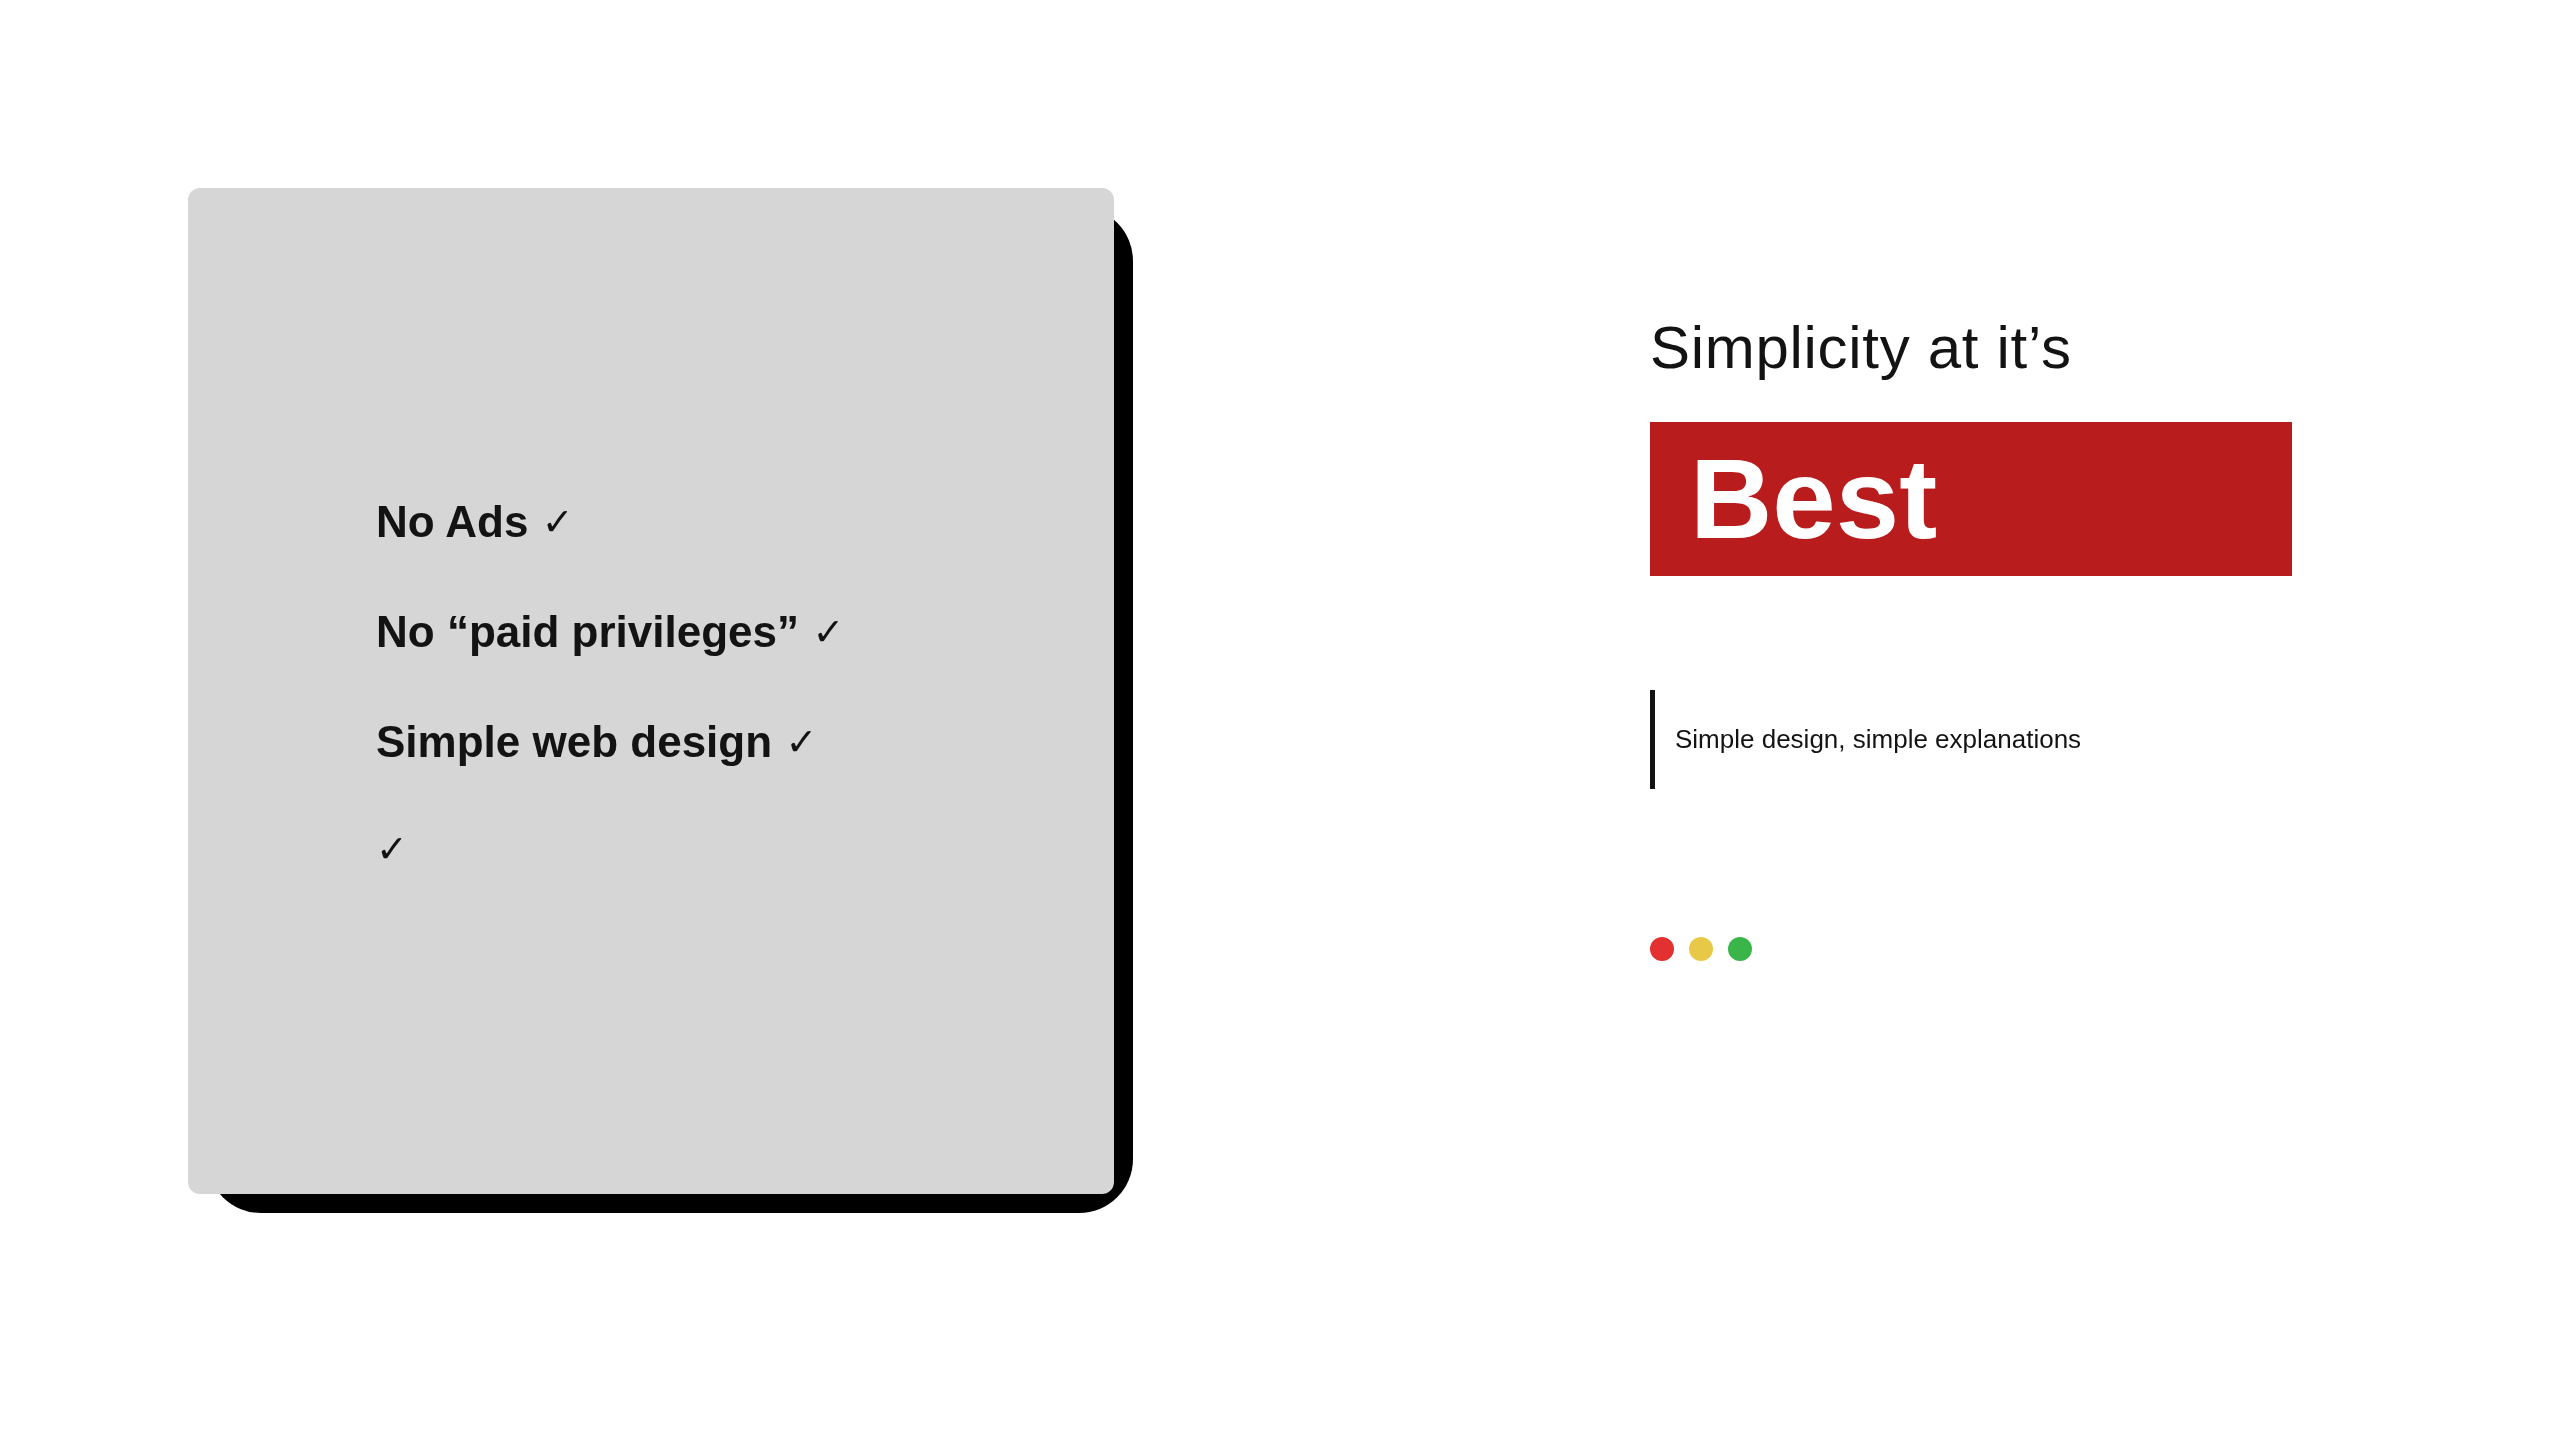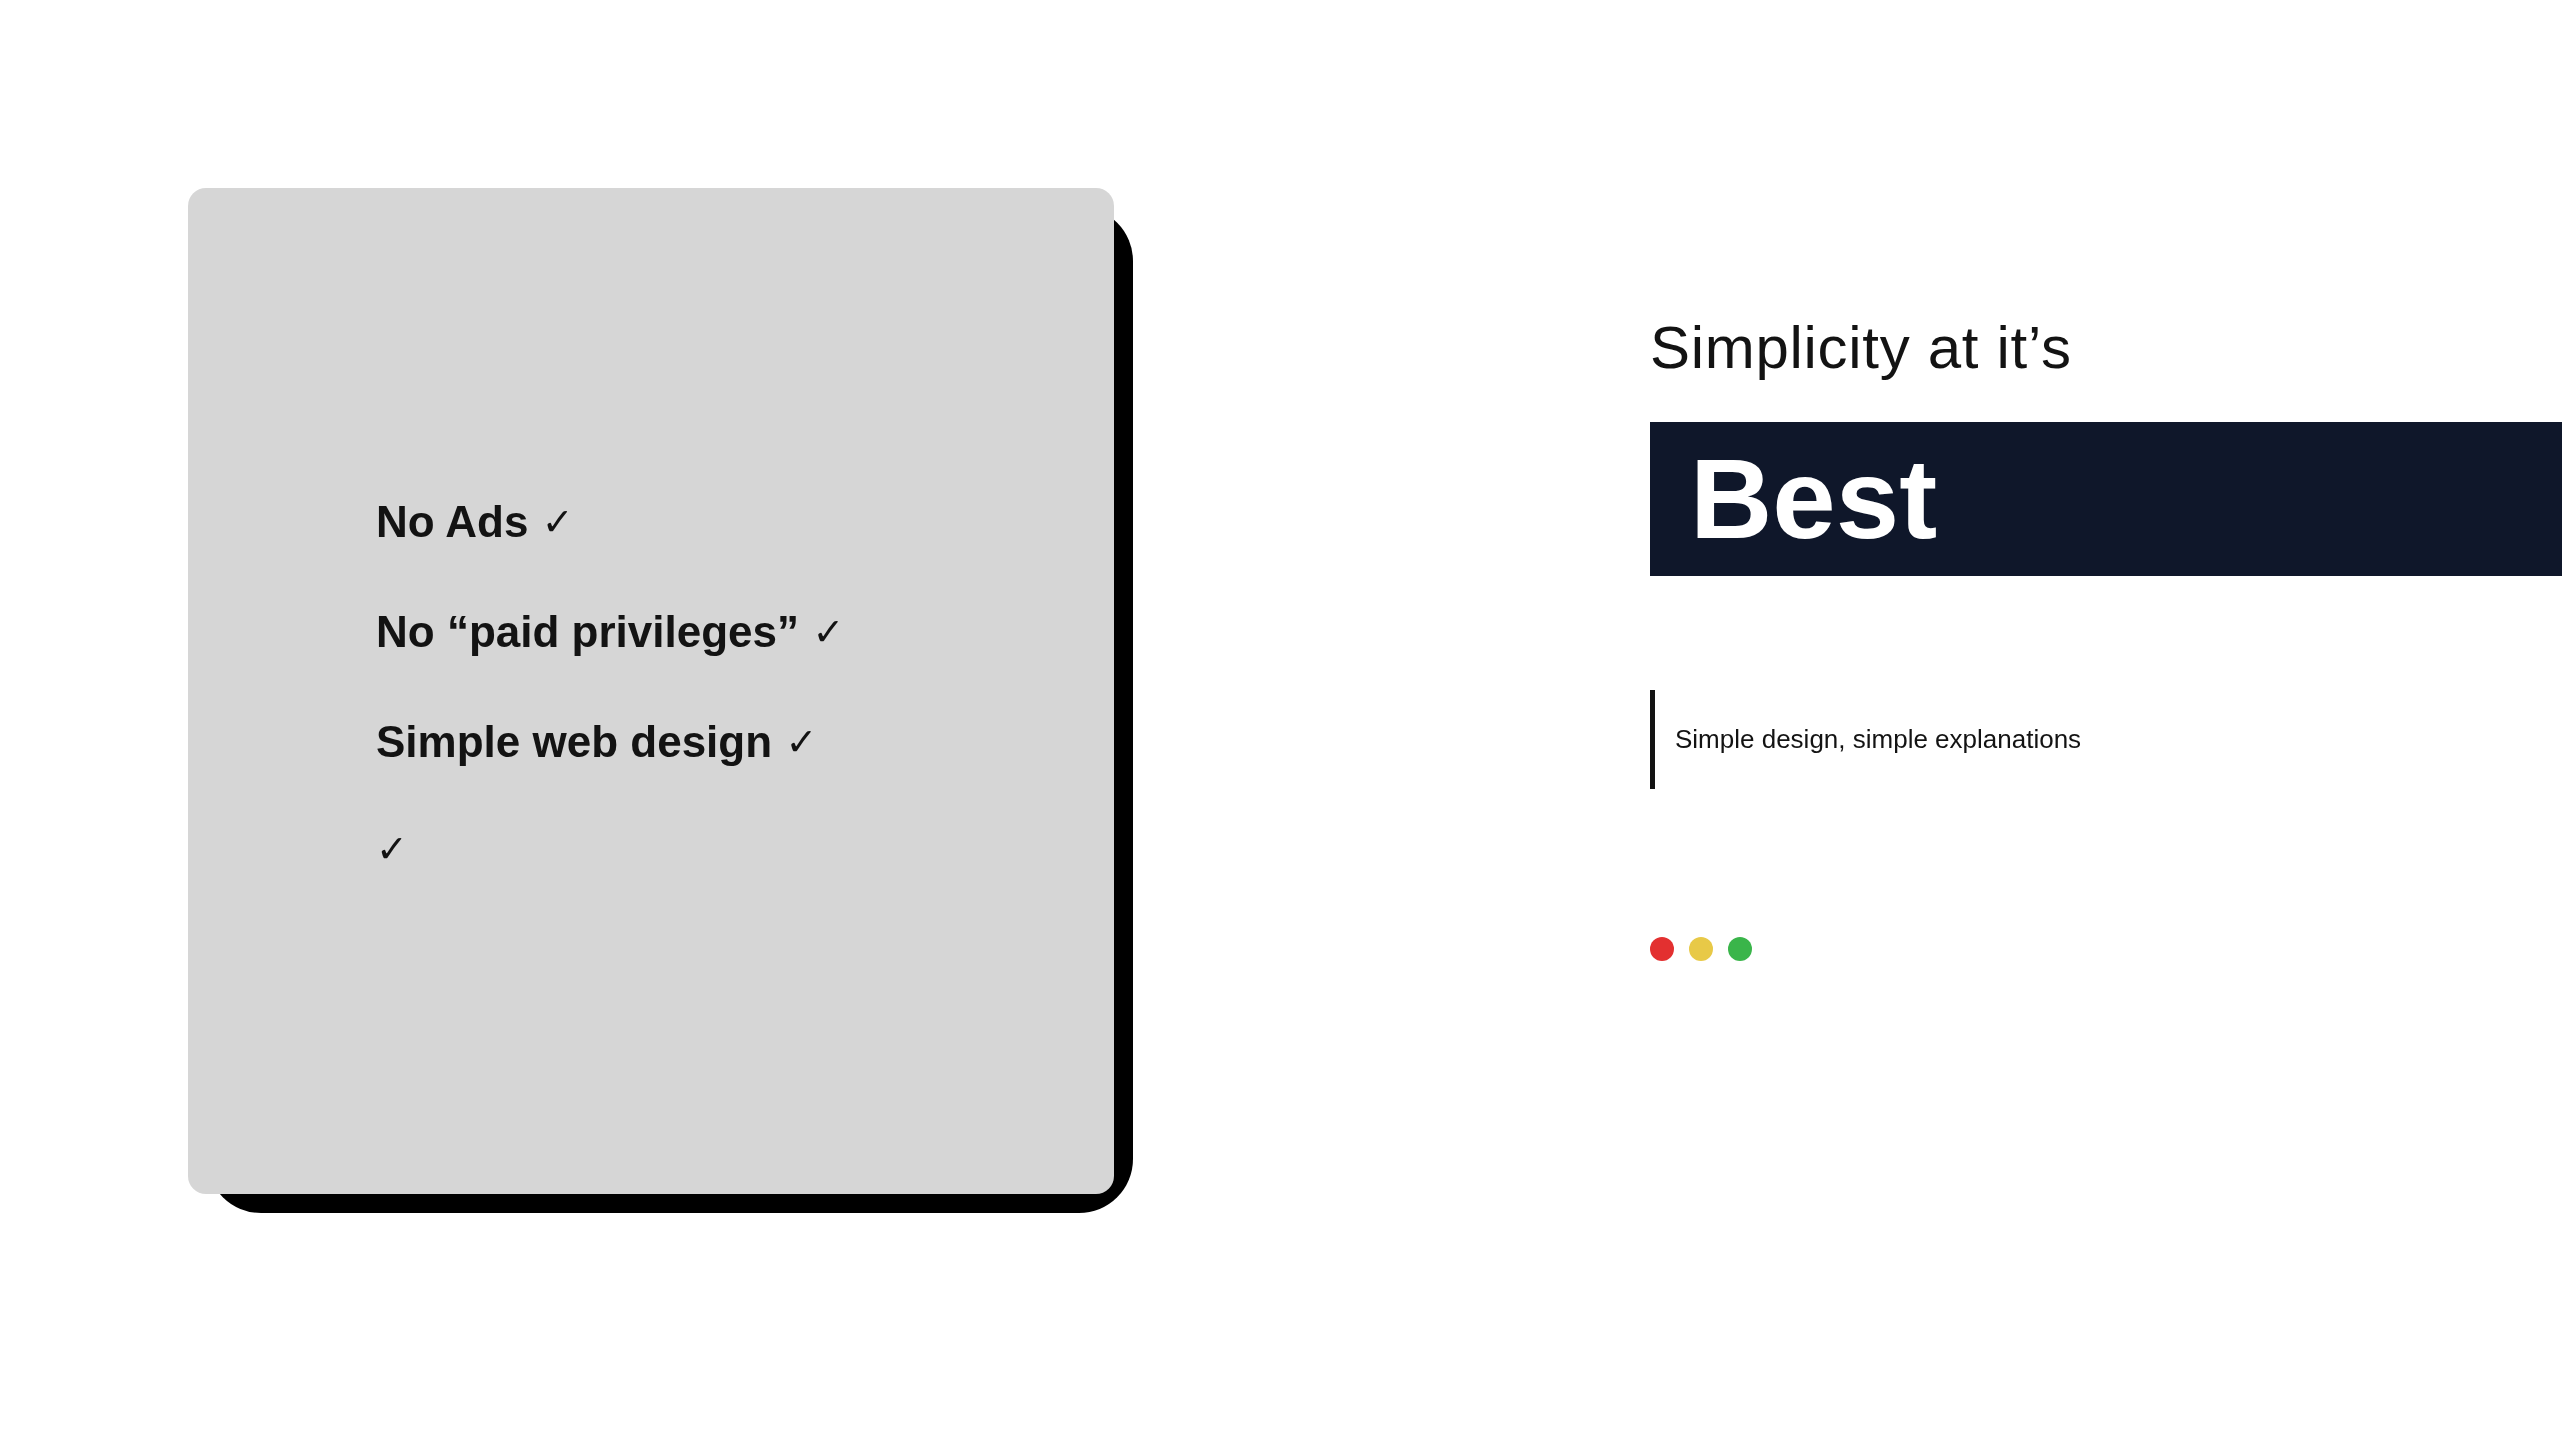--- a/index.html
+++ b/index.html
@@ -30,21 +30,21 @@
       background: #000000;
       border-radius: 54px;
     }
     .card {
       position: absolute;
       left: 0;
       top: 0;
       width: 100%;
       height: 100%;
       background: #d6d6d6;
-      border-radius: 18px;
+      border-radius: 12px;
       padding: 309px 0 0 188px;
     }
     .feature-list {
       display: flex;
       flex-direction: column;
       gap: 60px;
     }
     .feature-item {
       font-size: 44px;
       font-weight: 700;
@@ -64,26 +64,26 @@
       width: 771px;
     }
     .heading-pre {
       font-size: 60px;
       font-weight: 400;
       color: #131313;
       margin-bottom: 40px;
       letter-spacing: 0.7px;
     }
     .heading-highlight-box {
-      background: #0f172a;
+      background: #b91c1c;
       color: #ffffff;
       padding: 20px 40px;
       font-size: 114px;
       font-weight: 800;
-      width: 912px;
+      width: 642px;
       line-height: 1;
       display: inline-block;
       margin-bottom: 114px;
     }
     .quote-block {
       border-left: 5.4px solid #131313;
       padding: 34px 0 34px 20px;
       font-size: 26px;
       font-weight: 400;
       color: #131313;

